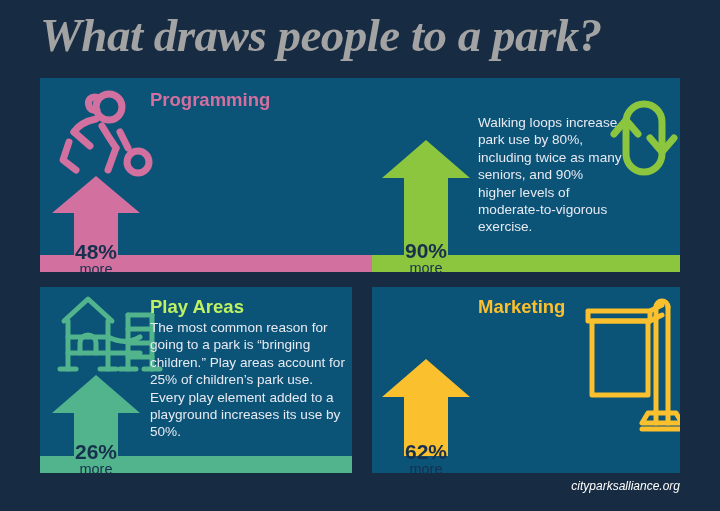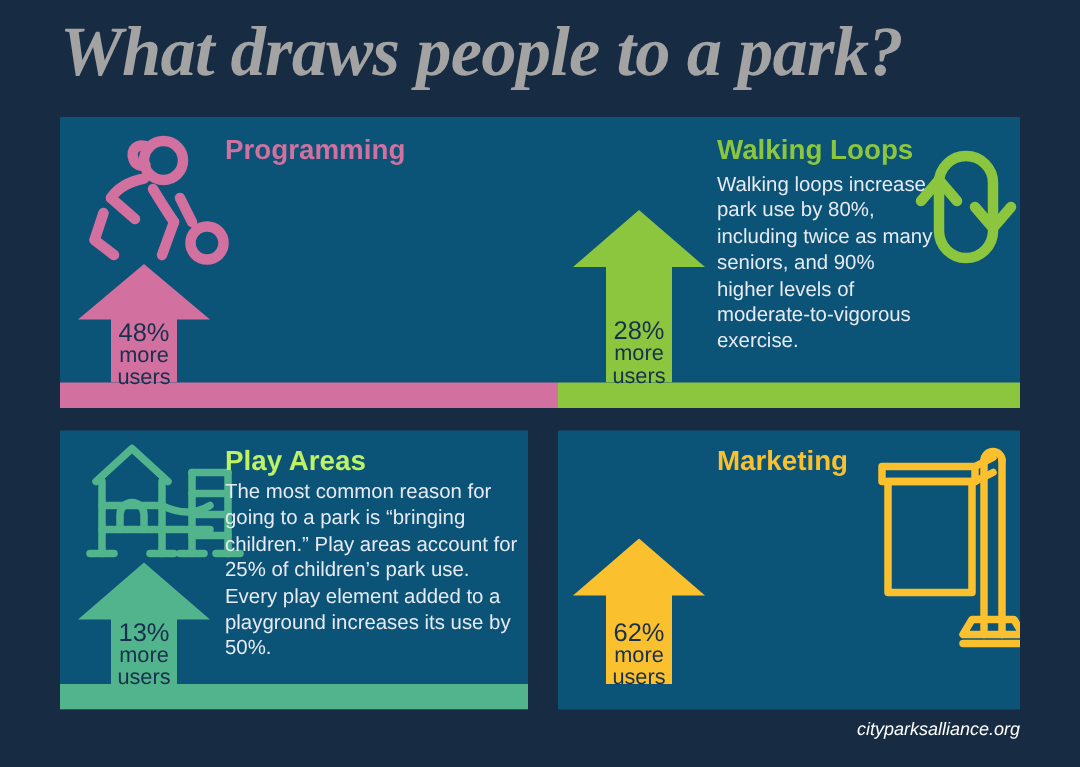--- a/index.html
+++ b/index.html
@@ -47,21 +47,21 @@
   .arrow-wrap{position:absolute;}
   .arrow-shape{
     position:absolute;left:0;top:0;width:100%;height:100%;
   }
   .arrow-label{
     position:absolute;left:0;width:100%;
     text-align:center;
     color:#17304d;
     line-height:1.02;
   }
-  .arrow-pct{font-size:17px;font-weight:normal;display:block;}
+  .arrow-pct{font-size:21px;font-weight:bold;display:block;margin-top:28px;}
   .arrow-more{font-size:14.5px;display:block;}
   .arrow-users{font-size:14.5px;display:block;}
 
   .icon{position:absolute;}
 
   .footer{
     position:absolute;right:40px;top:479px;
     font-size:12px;font-style:italic;
     color:#ffffff;
   }
@@ -111,29 +111,28 @@
     <svg viewBox="0 0 76 104" width="76" height="104">
       <g fill="none" stroke="#8cc63f" stroke-width="7" stroke-linecap="round" stroke-linejoin="round">
         <path d="M22 36 a18 18 0 0 1 18 -18 a18 18 0 0 1 18 18 l0 26"></path>
         <path d="M22 38 l0 30 a18 18 0 0 0 18 18 a18 18 0 0 0 18 -18"></path>
         <polyline points="10,48 22,34 34,48"></polyline>
         <polyline points="46,52 58,66 70,52"></polyline>
       </g>
     </svg>
   </div>
 
-  <div class="heading" style="left:106px;top:11px;color:#8cc63f;">Walking Loops</div>
   <div class="body-text" style="left:106px;top:36px;width:146px;">Walking loops increase park use by 80%, including twice as many seniors, and 90% higher levels of moderate-to-vigorous exercise.</div>
 
   <div class="arrow-wrap" style="left:10px;top:62px;width:88px;height:115px;">
     <svg class="arrow-shape" viewBox="0 0 88 115" preserveAspectRatio="none">
       <polygon points="44,0 88,38 66,38 66,115 22,115 22,38 0,38" fill="#8cc63f"></polygon>
     </svg>
     <div class="arrow-label" style="top:72px;">
-      <span class="arrow-pct">28%</span>
+      <span class="arrow-pct">90%</span>
       <span class="arrow-more">more</span>
       <span class="arrow-users">users</span>
     </div>
   </div>
 </div>
 
 <div class="panel" id="panel-2">
   <div class="base-bar" style="background:#52b48c"></div>
 
   <div class="icon" style="left:14px;top:6px;width:110px;height:86px;">
@@ -162,21 +161,21 @@
   </div>
 
   <div class="heading" style="left:110px;top:9px;color:#bef264;">Play Areas</div>
   <div class="body-text" style="left:110px;top:32px;width:196px;">The most common reason for going to a park is “bringing children.” Play areas account for 25% of children’s park use. Every play element added to a playground increases its use by 50%.</div>
 
   <div class="arrow-wrap" style="left:12px;top:88px;width:88px;height:81px;">
     <svg class="arrow-shape" viewBox="0 0 88 81" preserveAspectRatio="none">
       <polygon points="44,0 88,38 66,38 66,81 22,81 22,38 0,38" fill="#52b48c"></polygon>
     </svg>
     <div class="arrow-label" style="top:38px;">
-      <span class="arrow-pct">13%</span>
+      <span class="arrow-pct">26%</span>
       <span class="arrow-more">more</span>
       <span class="arrow-users">users</span>
     </div>
   </div>
 </div>
 
 <div class="panel" id="panel-3">
   <div class="base-bar" style="background:#fbc game"></div>
 
   <div class="icon" style="left:212px;top:10px;width:96px;height:140px;">

